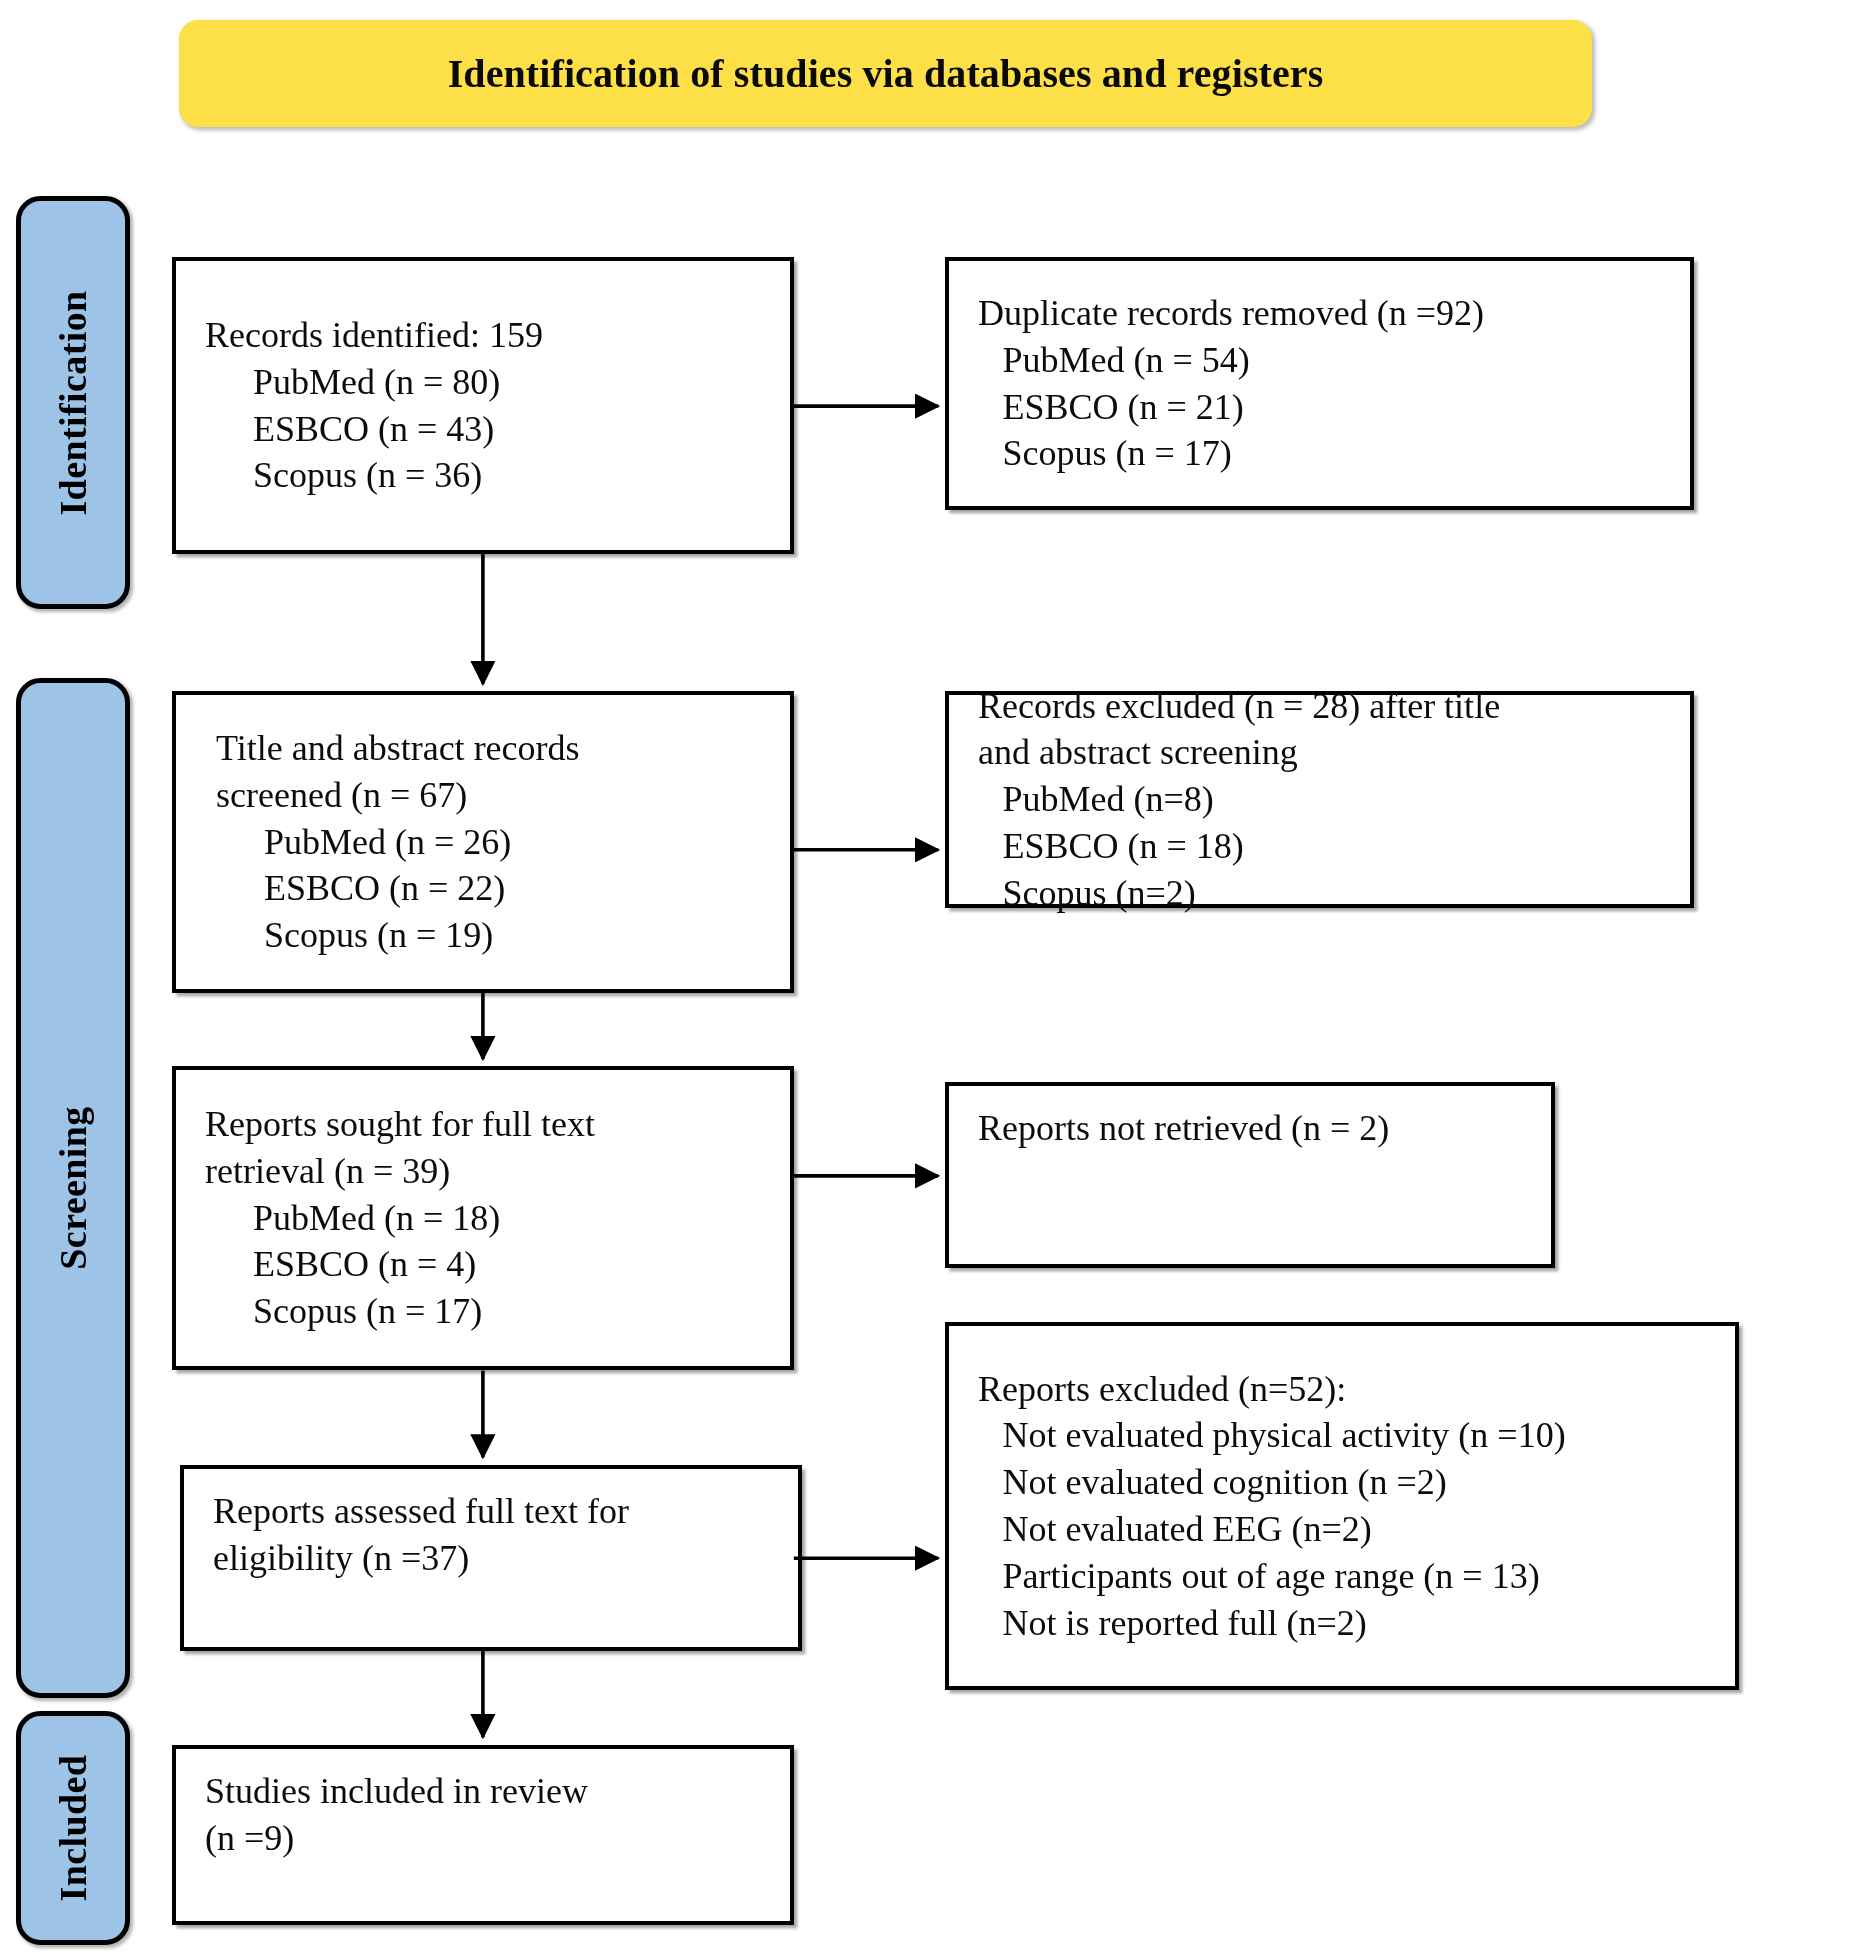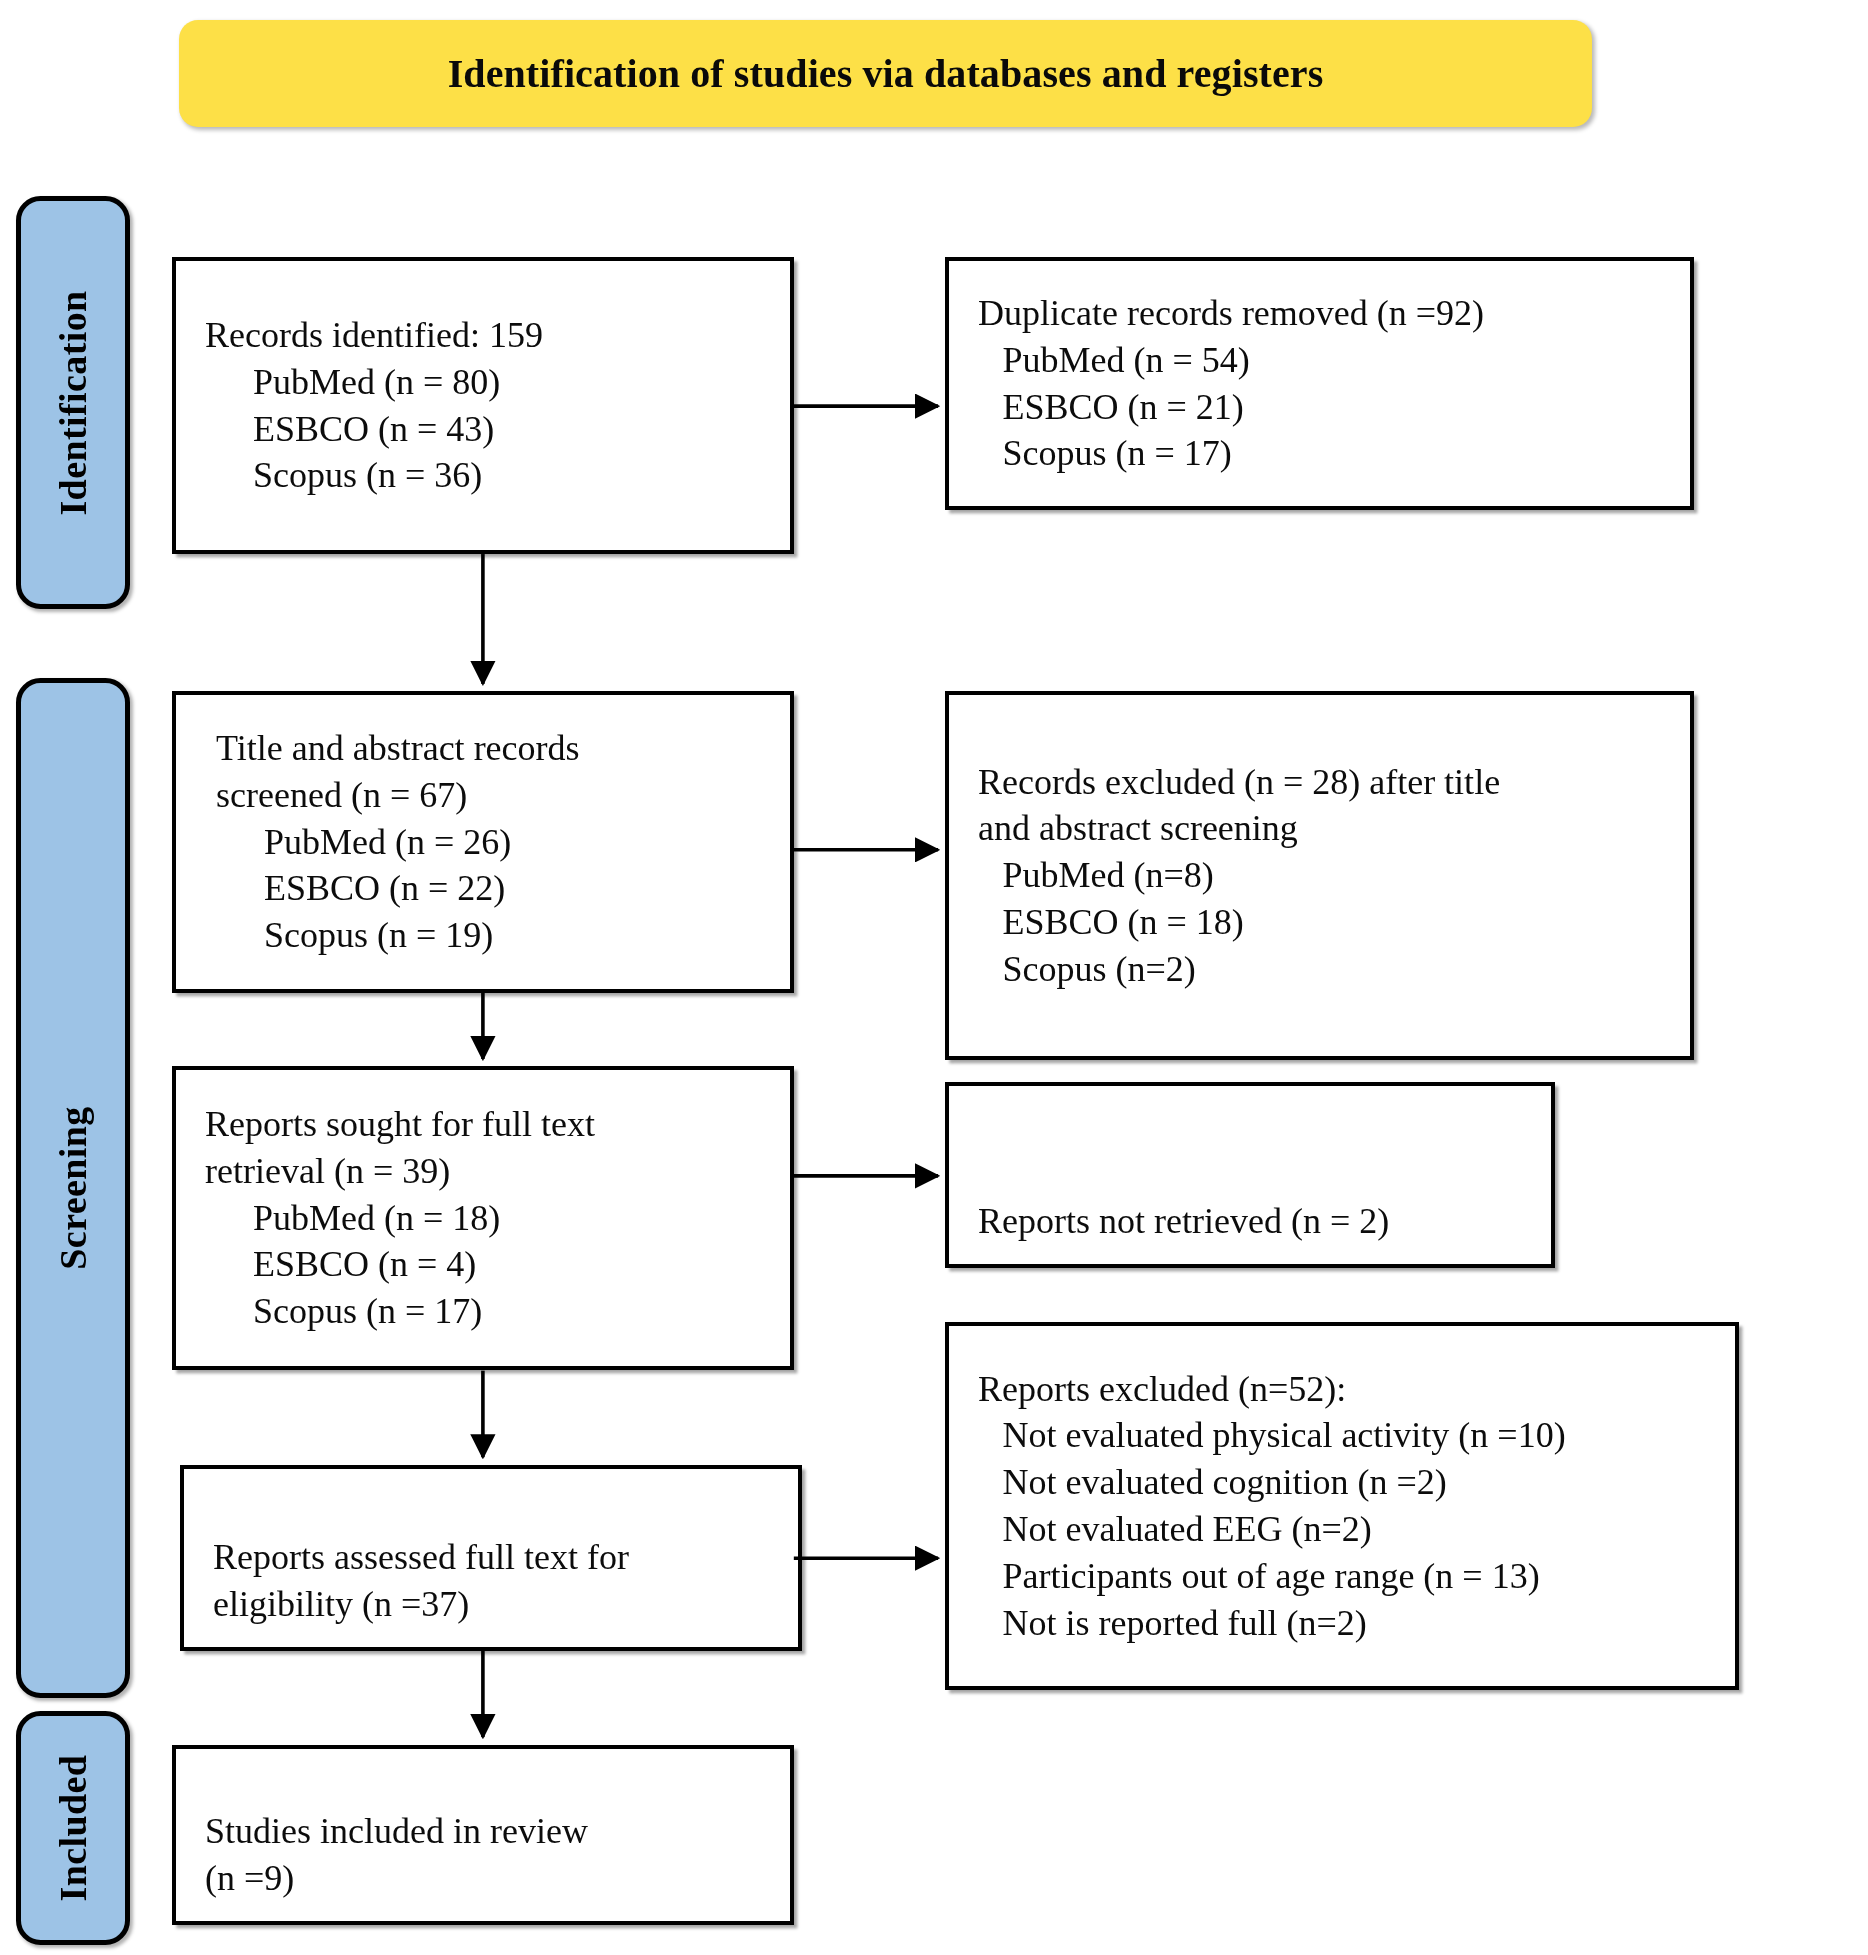--- a/index.html
+++ b/index.html
@@ -76,21 +76,21 @@
     font-family: "Liberation Serif", "DejaVu Serif", serif;
     font-size: 36px;
     color: #0c0c0c;
     line-height: 1.30;
     white-space: nowrap;
   }
   .flow-box .line.indent { padding-left: 48px; }
   .flow-box .line.indent-sm { padding-left: 24.5px; }
 
   
-  .flow-box.centered { justify-content: flex-end; }
+  .flow-box.centered { justify-content: flex-start; }
 
   
   #connectors {
     position: absolute;
     left: 0;
     top: 0;
     width: 1869px;
     height: 1955px;
     pointer-events: none;
   }
@@ -131,21 +131,21 @@
   </div>
 
   <div class="flow-box" style="left:172px; top:691px; width:622px; height:302px;padding-left:40px;">
     <div class="line">Title and abstract records</div>
     <div class="line">screened (n = 67)</div>
     <div class="line indent">PubMed  (n = 26)</div>
     <div class="line indent">ESBCO  (n = 22)</div>
     <div class="line indent">Scopus  (n = 19)</div>
   </div>
 
-  <div class="flow-box" style="left:945px; top:691px; width:749px; height:369px;">
+  <div class="flow-box" style="left:945px; top:691px; width:749px; height:217px;">
     <div class="line">Records excluded (n = 28) after title</div>
     <div class="line">and abstract screening</div>
     <div class="line indent-sm">PubMed  (n=8)</div>
     <div class="line indent-sm">ESBCO  (n = 18)</div>
     <div class="line indent-sm">Scopus  (n=2)</div>
   </div>
 
   <div class="flow-box" style="left:172px; top:1066px; width:622px; height:304px;justify-content:center;">
     <div class="line">Reports sought for full text</div>
     <div class="line">retrieval (n = 39)</div>

